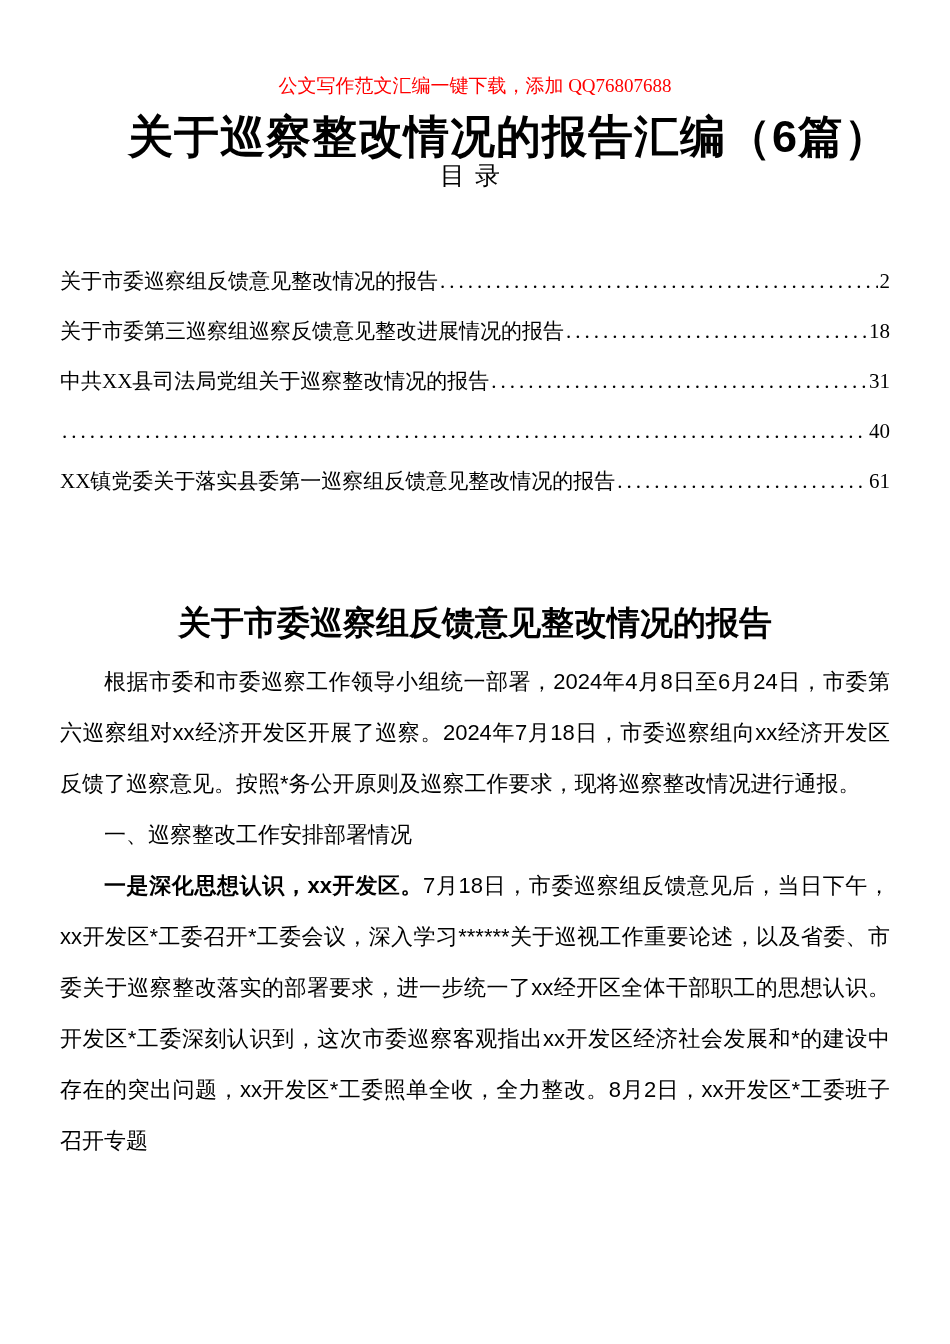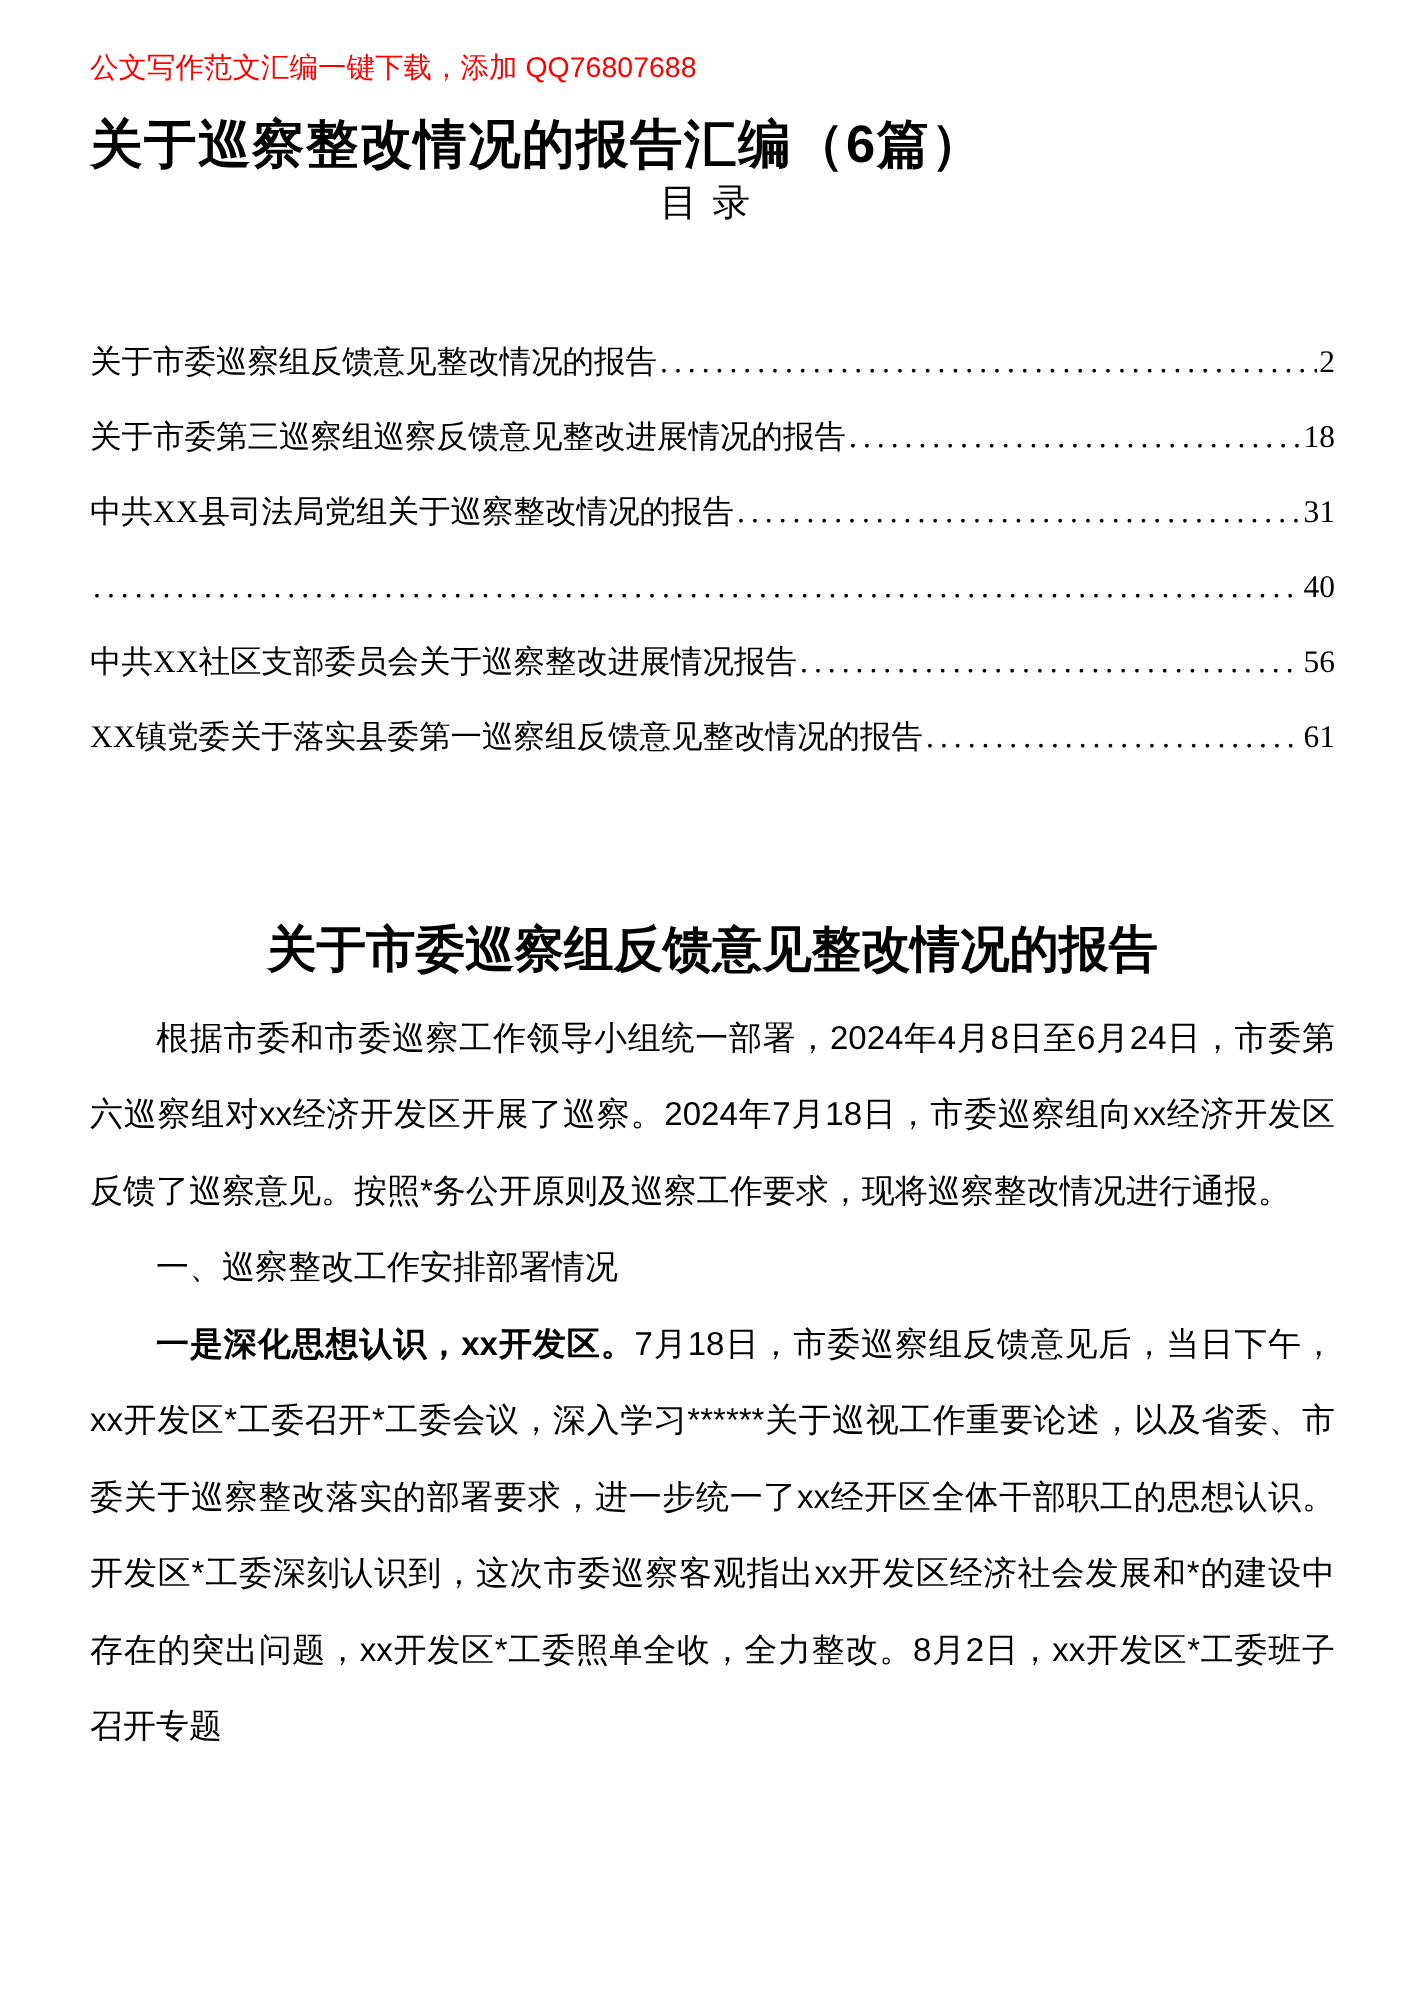--- a/index.html
+++ b/index.html
@@ -15,31 +15,31 @@
   }
   .page {
     box-sizing: border-box;
     width: 950px;
     height: 1344px;
     padding: 0 60px;
     overflow: hidden;
     background: #ffffff;
   }
   .promo {
-    margin-top: 34px;
-    text-align: left;
+    margin-top: 74px;
+    text-align: center;
     color: #ff0000;
     font-size: 19px;
     line-height: 24px;
-    font-family: Liberation Sans, sans-serif;
+    font-family: Liberation Serif, serif;
   }
   .doc-title {
     margin: 16px 0 0 0;
-    text-align: left;
-    font-size: 35px;
+    text-align: right;
+    font-size: 45px;
     line-height: 46px;
     font-weight: 700;
     letter-spacing: 1px;
     font-family: "Liberation Sans", sans-serif;
   }
   .toc-heading {
     text-align: center;
     font-size: 25px;
     line-height: 32px;
     letter-spacing: 10px;
@@ -120,25 +120,20 @@
     <div class="toc-row">
       <span class="toc-label">中共XX县司法局党组关于巡察整改情况的报告</span>
       <span class="toc-leader"></span>
       <span class="toc-page">31</span>
     </div>
     <div class="toc-row">
       <span class="toc-leader"></span>
       <span class="toc-page">40</span>
     </div>
     <div class="toc-row">
-      <span class="toc-label">中共XX社区支部委员会关于巡察整改进展情况报告</span>
-      <span class="toc-leader"></span>
-      <span class="toc-page">56</span>
-    </div>
-    <div class="toc-row">
       <span class="toc-label">XX镇党委关于落实县委第一巡察组反馈意见整改情况的报告</span>
       <span class="toc-leader"></span>
       <span class="toc-page">61</span>
     </div>
   </nav>
 
   <h2 class="article-heading">关于市委巡察组反馈意见整改情况的报告</h2>
 
   <div>
     <p class="body-para">根据市委和市委巡察工作领导小组统一部署，2024年4月8日至6月24日，市委第六巡察组对xx经济开发区开展了巡察。2024年7月18日，市委巡察组向xx经济开发区反馈了巡察意见。按照*务公开原则及巡察工作要求，现将巡察整改情况进行通报。</p>

